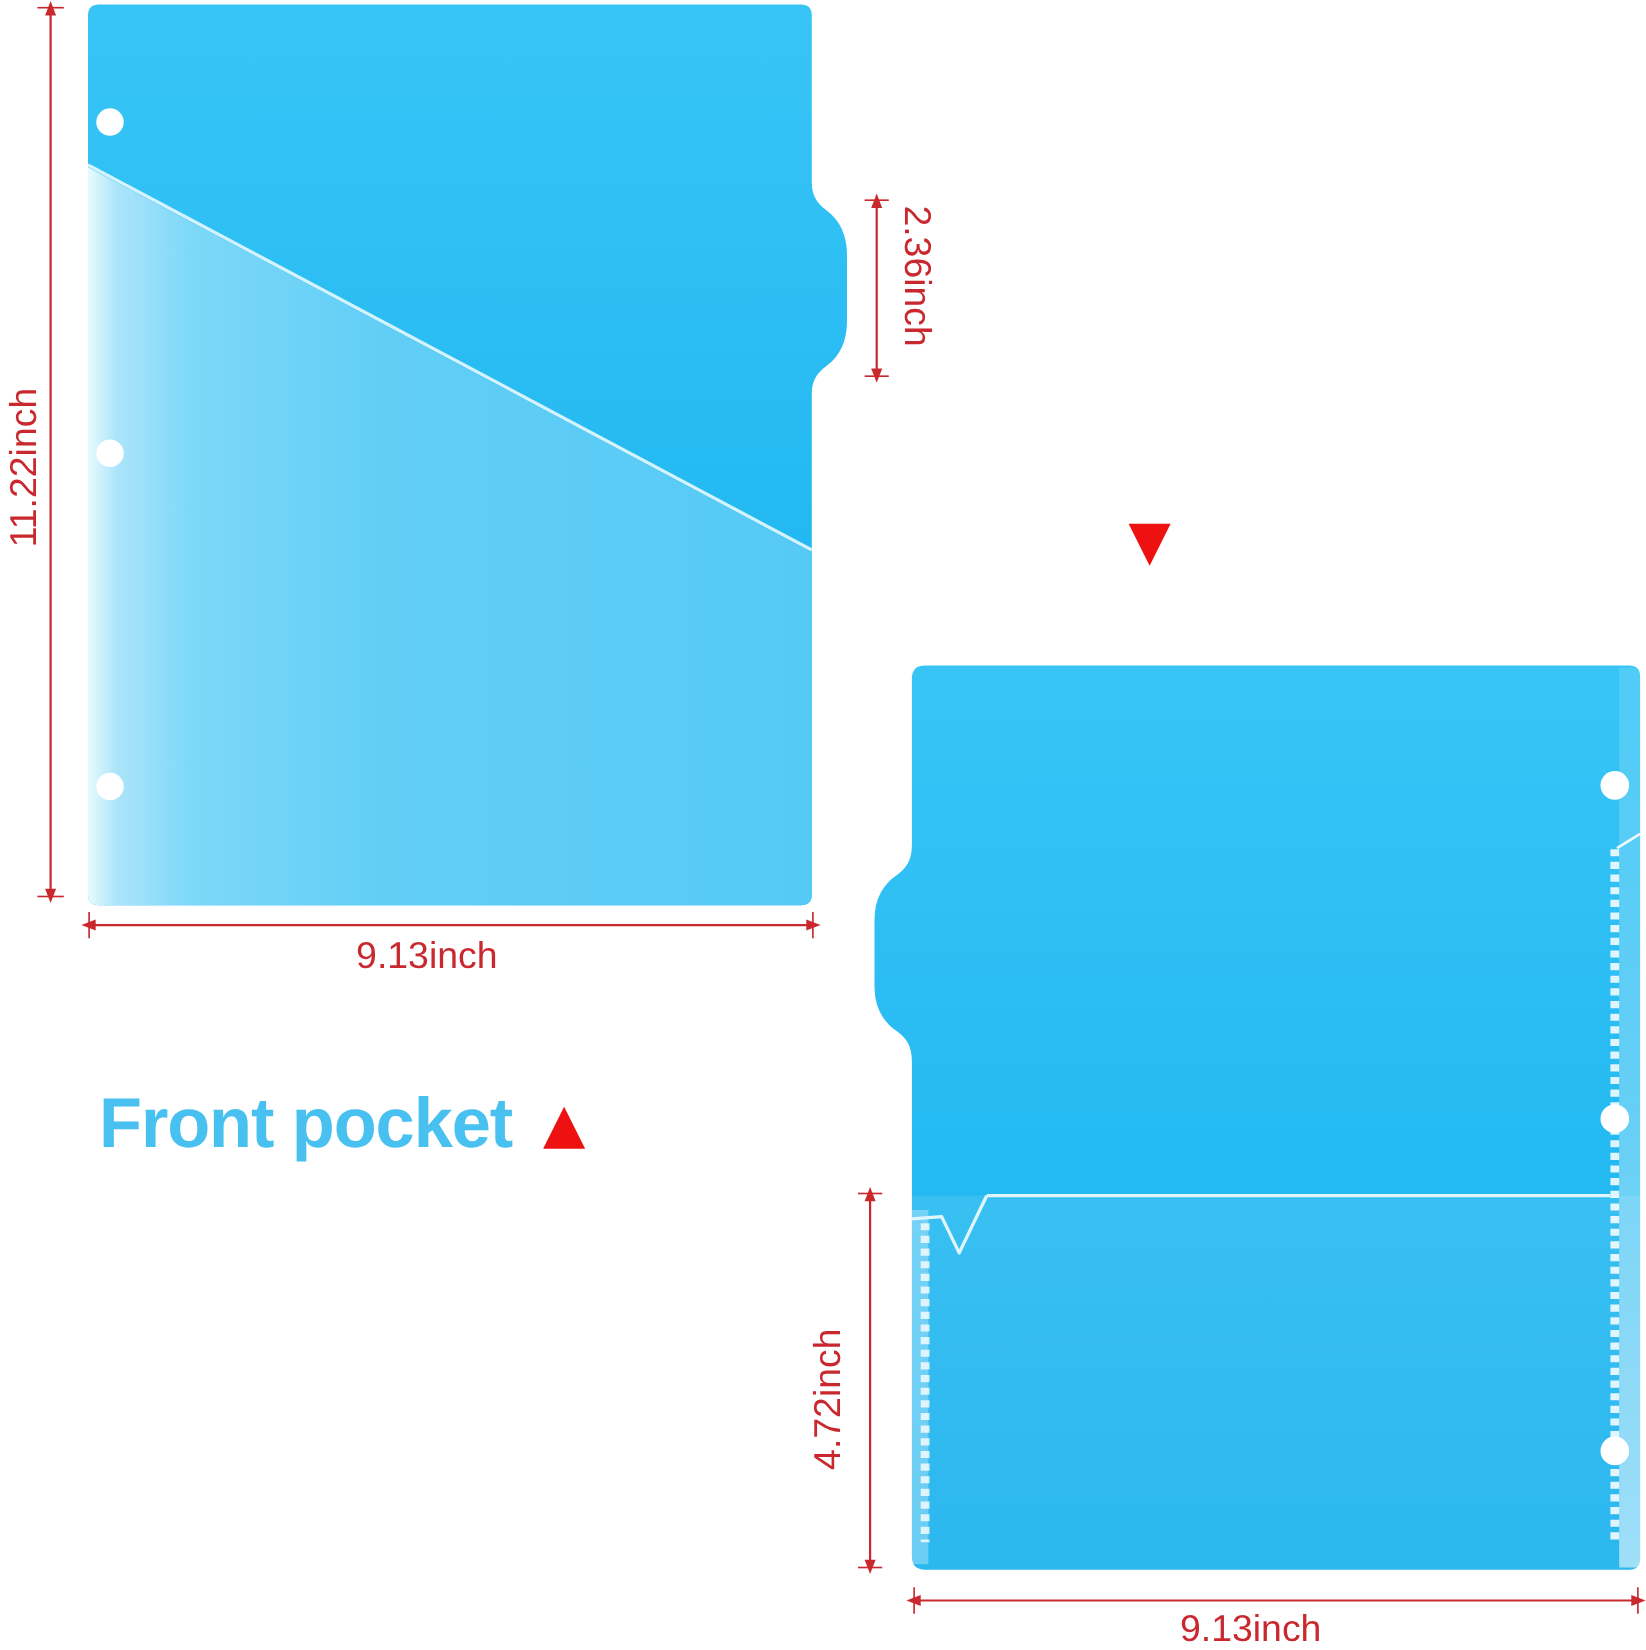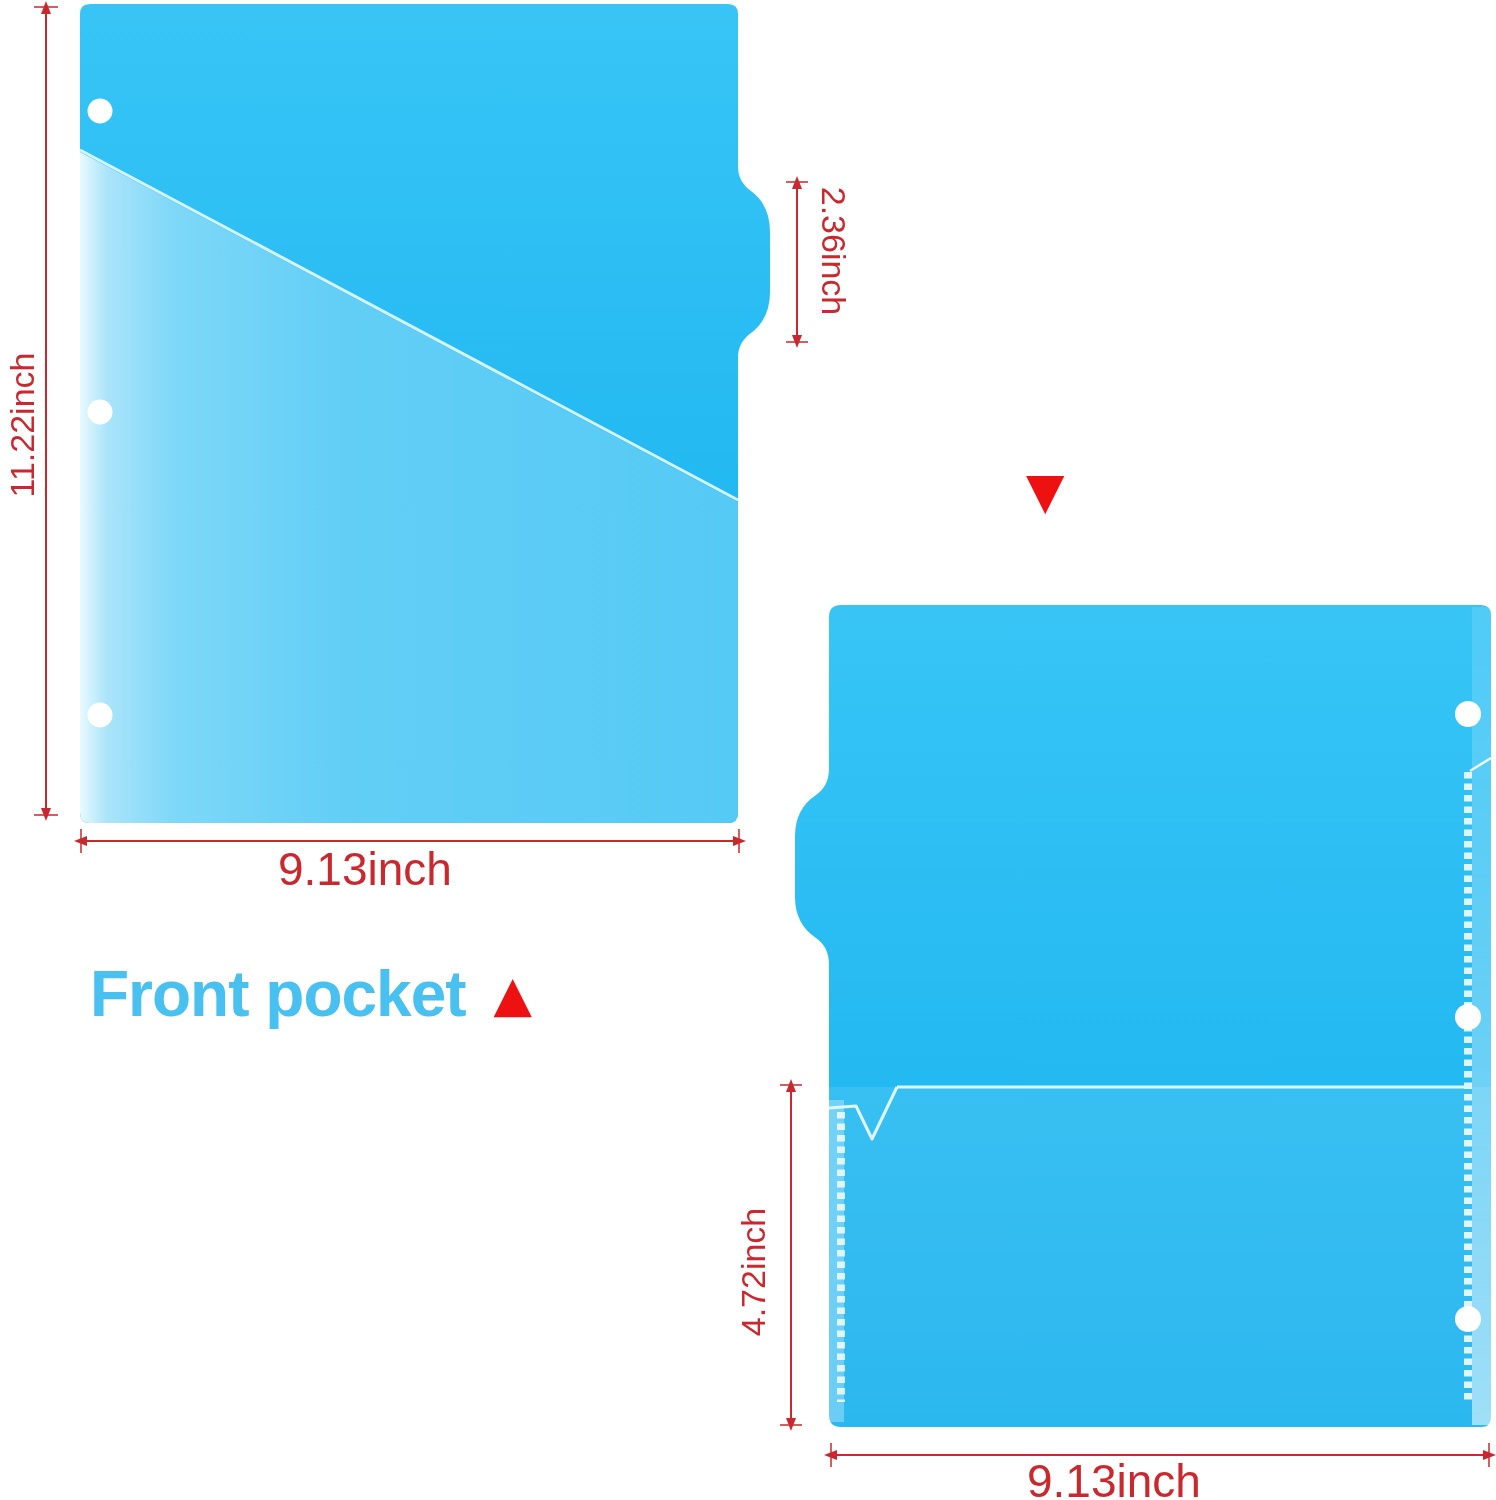--- a/index.html
+++ b/index.html
@@ -8,21 +8,21 @@
     overflow:hidden;font-family:"Liberation Sans",sans-serif;
   }
   .canvas svg{position:absolute;left:0;top:0;}
   .dim{
     position:absolute;color:#c9292e;white-space:nowrap;
     font-family:"Liberation Sans",sans-serif;
   }
   .dim-v{width:220px;height:42px;line-height:42px;font-size:34px;text-align:center;}
   .rot-ccw{transform:rotate(-90deg);}
   .rot-cw{transform:rotate(90deg);}
-  .dim-h{width:220px;height:44px;line-height:44px;font-size:46px;text-align:left;}
+  .dim-h{width:220px;height:44px;line-height:44px;font-size:34px;text-align:center;}
   .caption{
     position:absolute;display:flex;align-items:center;
     color:#49c1f0;font-weight:bold;font-size:64px;letter-spacing:-1px;
     font-family:"Liberation Sans",sans-serif;
   }
   .caption .marker{
     color:#ee1111;font-size:50px;line-height:1;letter-spacing:0;
     font-family:"DejaVu Sans",sans-serif;
   }
   .caption-back .marker{margin-right:38px;}
@@ -143,18 +143,18 @@
   <div class="dim dim-v rot-cw" style="left:724px;top:230px;">2.36inch</div>
 
   <div class="dim dim-v rot-ccw" style="left:643px;top:1251px;">4.72inch</div>
 
   <div class="dim dim-h" style="left:1027px;top:1459px;">9.13inch</div>
 
   <div class="caption caption-back" style="left:1026px;top:451px;height:80px;">
     <span class="marker">▼</span>
   </div>
 
-  <div class="caption caption-front" style="left:90px;top:954px;height:80px;">
+  <div class="caption caption-front" style="left:90px;top:981px;height:80px;">
     <span>Front pocket</span>
     <span class="marker">▲</span>
   </div>
 
 </div>
 
 </body></html>

